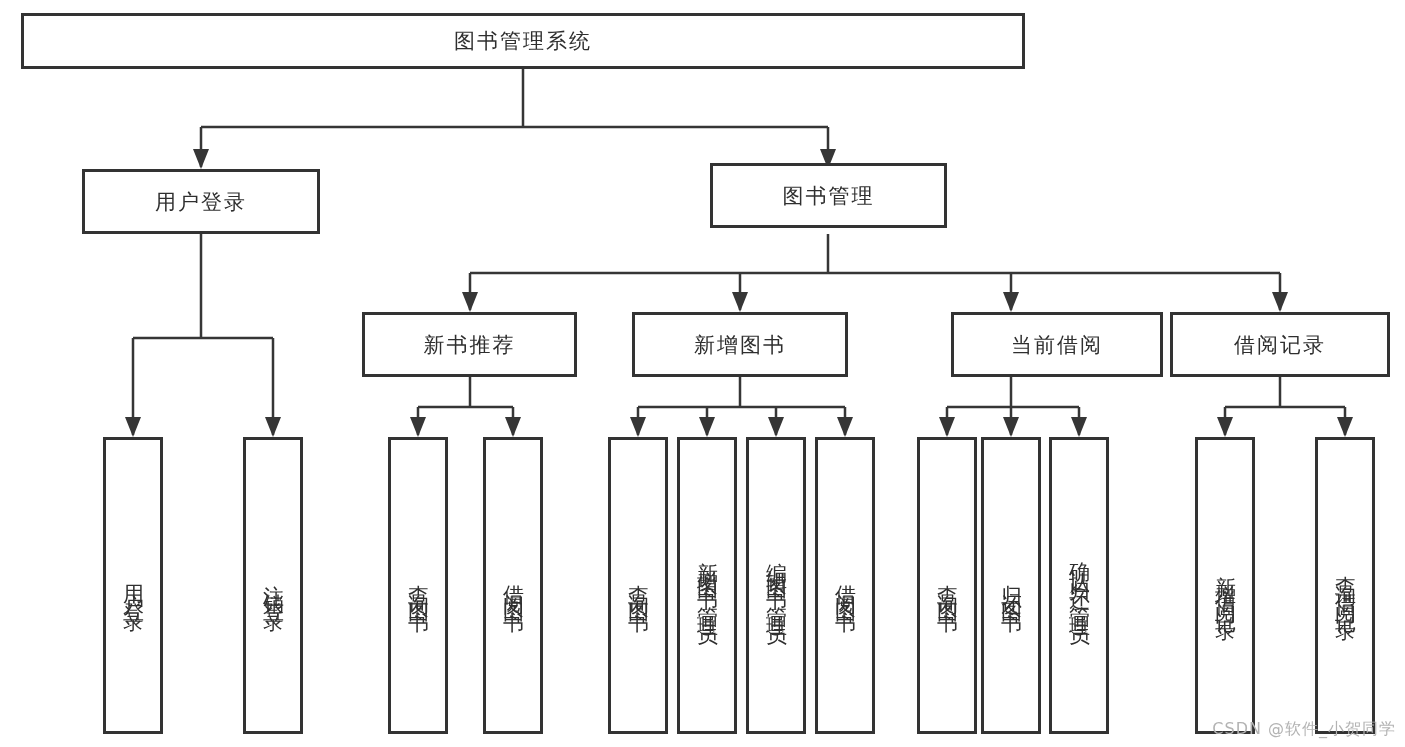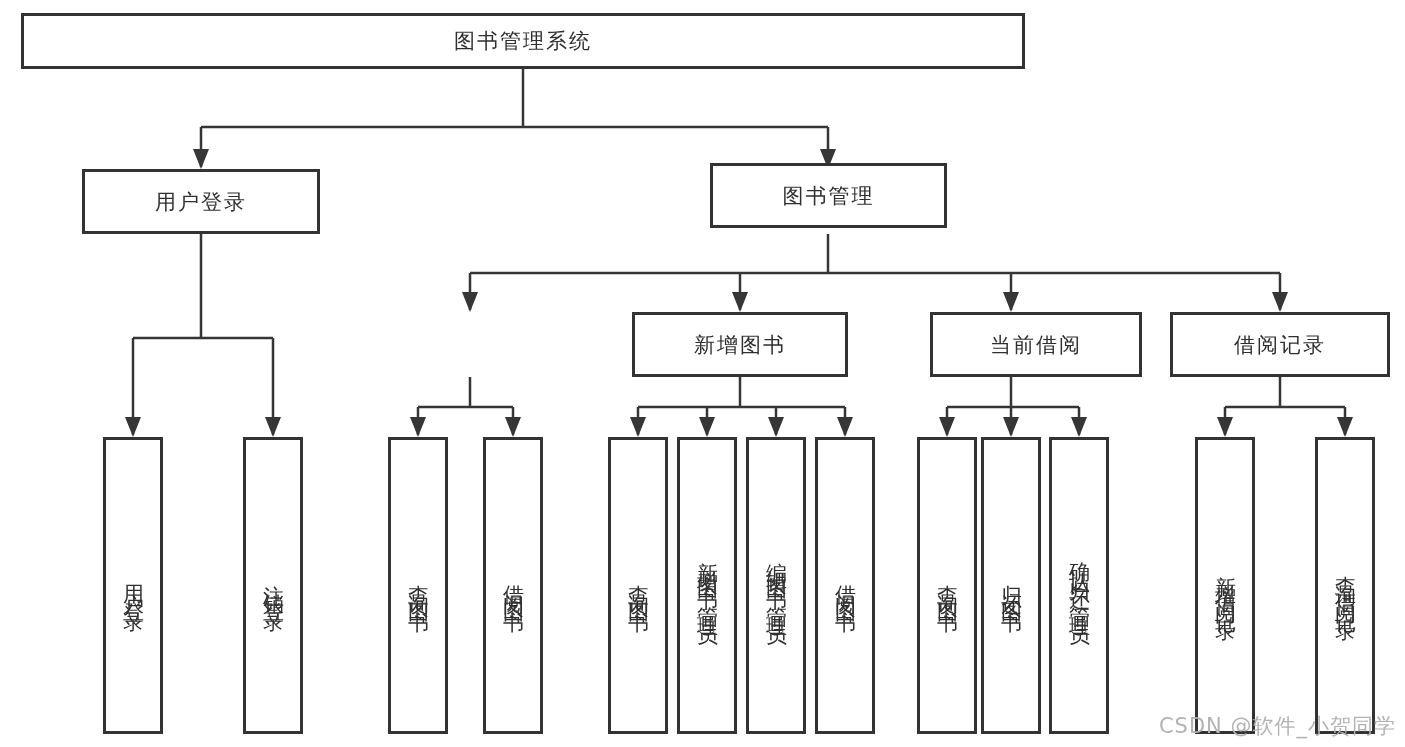--- a/index.html
+++ b/index.html
@@ -30,21 +30,21 @@
     writing-mode:vertical-rl;
     text-orientation:mixed;
     font-size:21px;
     letter-spacing:9px;
     line-height:1.1;
     white-space:nowrap;
   }
   .watermark{
     position:absolute;
     right:17px;bottom:7px;
-    font-size:21px;
+    font-size:16px;
     color:#b3b3b3;
     letter-spacing:1px;
     z-index:10;
     white-space:nowrap;
   }
 </style>
 </head>
 <body>
 
 <div class="stage">
@@ -108,24 +108,27 @@
     <span>图书管理系统</span>
   </div>
 
   <div class="box hbox" style="left:82px;top:169px;width:238px;height:65px">
     <span>用户登录</span>
   </div>
   <div class="box hbox" style="left:710px;top:163px;width:237px;height:65px">
     <span>图书管理</span>
   </div>
 
+  <div class="box hbox" style="left:362px;top:312px;width:215px;height:65px">
+    <span>新书推荐</span>
+  </div>
   <div class="box hbox" style="left:632px;top:312px;width:216px;height:65px">
     <span>新增图书</span>
   </div>
-  <div class="box hbox" style="left:930px;top:312px;width:212px;height:65px">
+  <div class="box hbox" style="left:951px;top:312px;width:212px;height:65px">
     <span>当前借阅</span>
   </div>
   <div class="box hbox" style="left:1170px;top:312px;width:220px;height:65px">
     <span>借阅记录</span>
   </div>
 
   <div class="box vbox" style="left:103px;top:437px;width:60px;height:297px">
     <span>用户登录</span>
   </div>
   <div class="box vbox" style="left:243px;top:437px;width:60px;height:297px">

